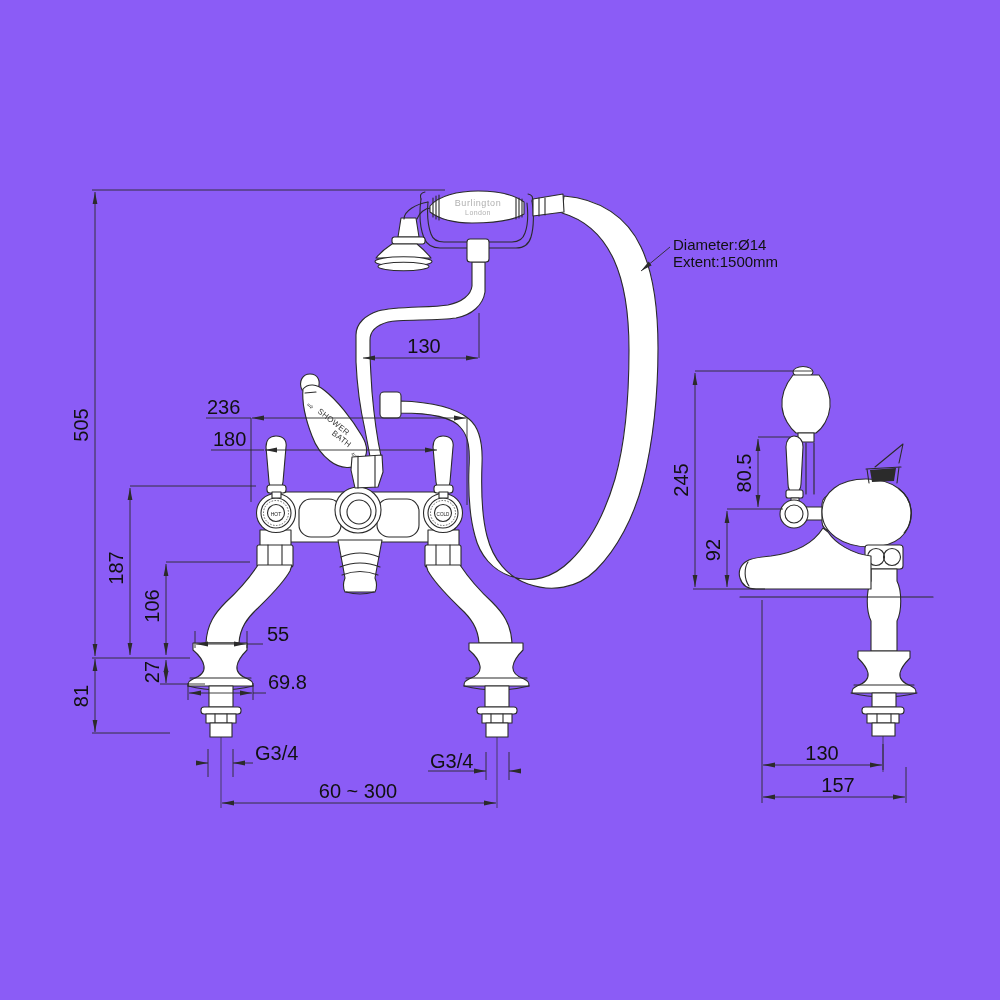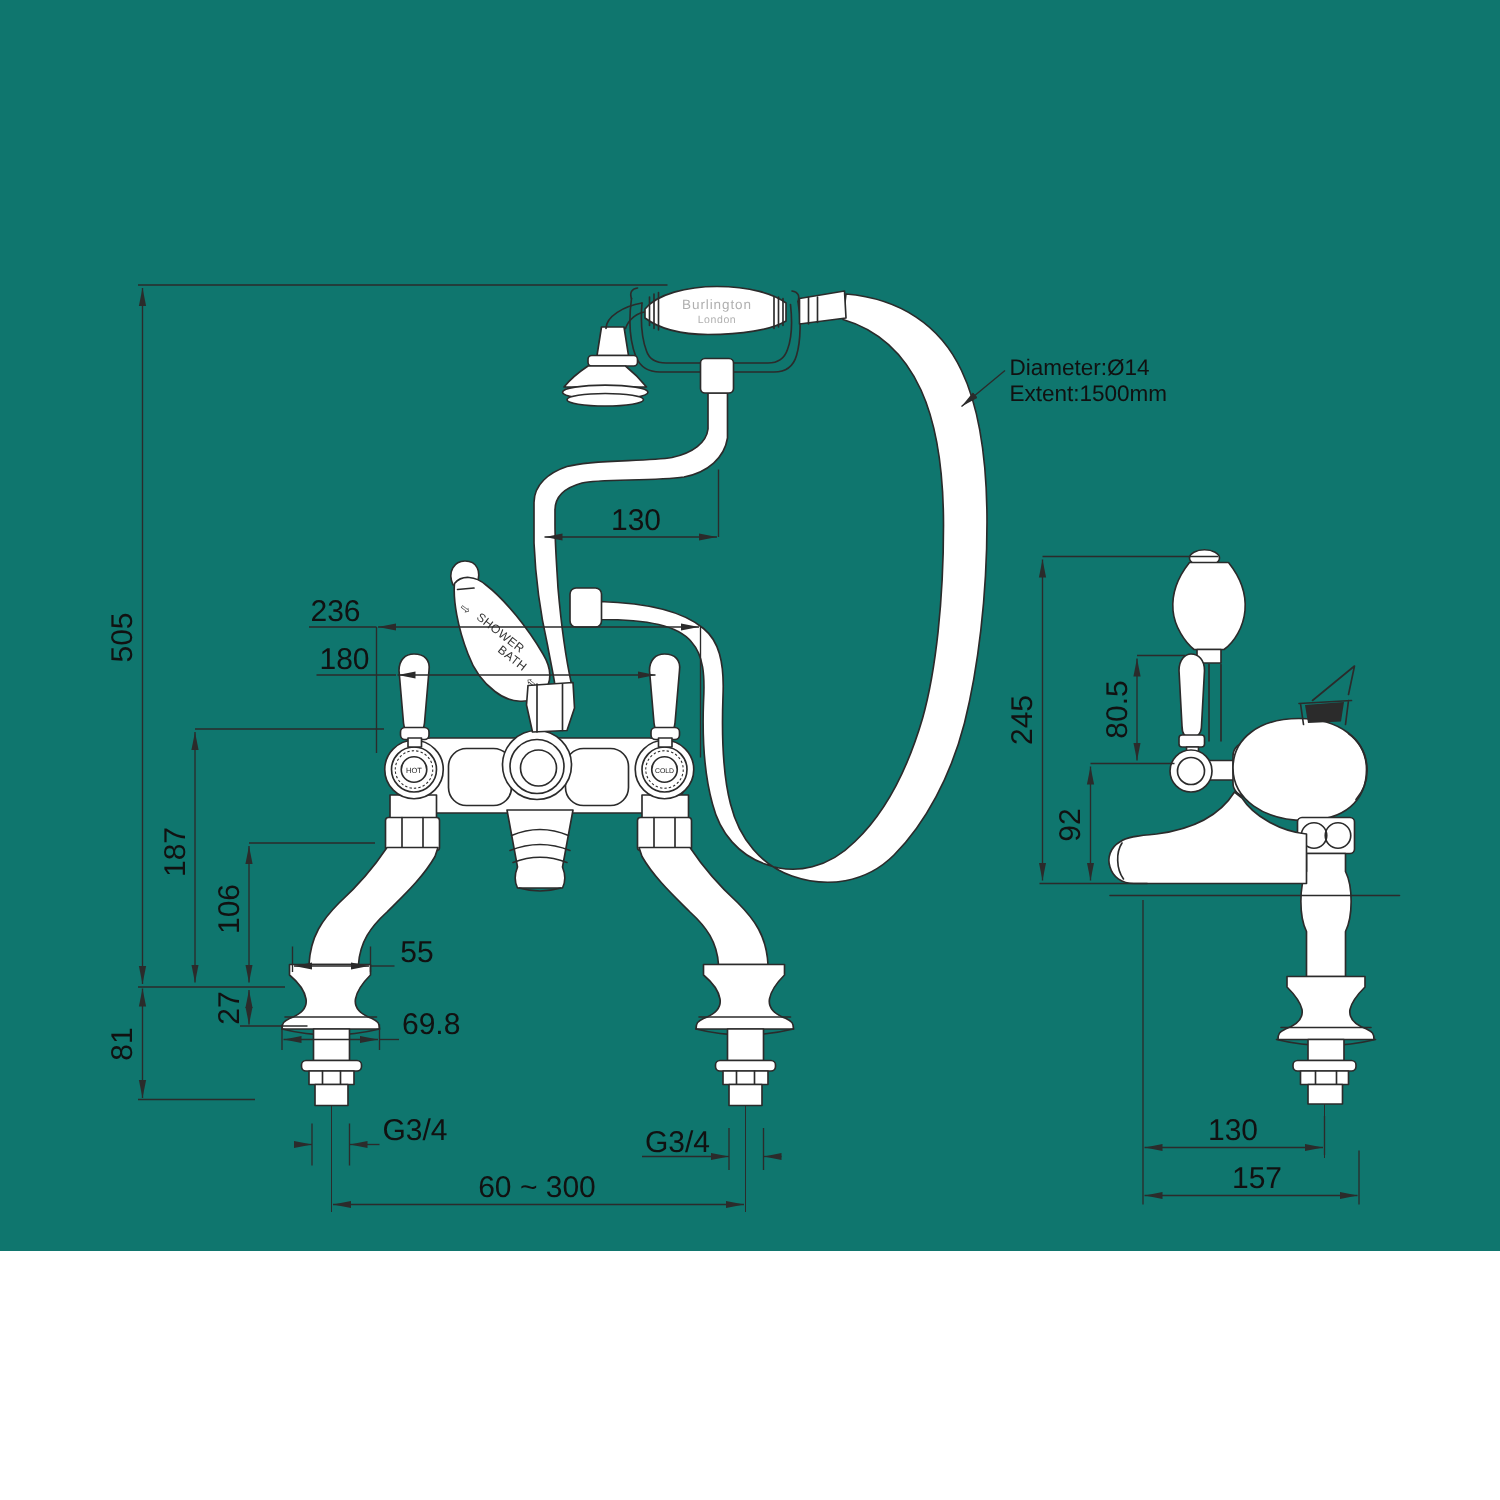--- a/index.html
+++ b/index.html
@@ -1,16 +1,16 @@
 <!DOCTYPE html>
 <html style="--line: #2b2b2b; --brand_text: #b0b0b0; --fill_dark: #2b2b2b; --background: #ffffff;"><head>
 <meta charset="utf-8">
 <style>
   html,body{margin:0;padding:0;background:#ffffff;}
-  .page{width:1000px;height:834px;background:#0f766e;position:relative;font-family:"Liberation Sans",sans-serif;}
+  .page{width:1000px;height:1000px;background:#8b5cf6;position:relative;font-family:"Liberation Sans",sans-serif;}
   svg{display:block;}
   .art{stroke:var(--line,#2b2b2b);stroke-width:1.1;fill:none;stroke-linecap:round;stroke-linejoin:round;}
   .artf{stroke:var(--line,#2b2b2b);stroke-width:1.1;fill:#ffffff;stroke-linejoin:round;}
   .dim{stroke:var(--line,#2b2b2b);stroke-width:0.9;fill:none;}
   .thin{stroke:var(--line,#2b2b2b);stroke-width:0.7;fill:none;}
   .dimtxt{fill:#111;font-size:20px;font-family:"Liberation Sans",sans-serif;}
   .anntxt{fill:#111;font-size:15px;font-family:"Liberation Sans",sans-serif;}
   .brandtxt{fill:var(--brand_text,#b0b0b0);font-size:9px;letter-spacing:.6px;}
   .brandtxt2{fill:var(--brand_text,#b0b0b0);font-size:7px;letter-spacing:.4px;}
   .hubtxt{fill:#222;font-size:5px;}

